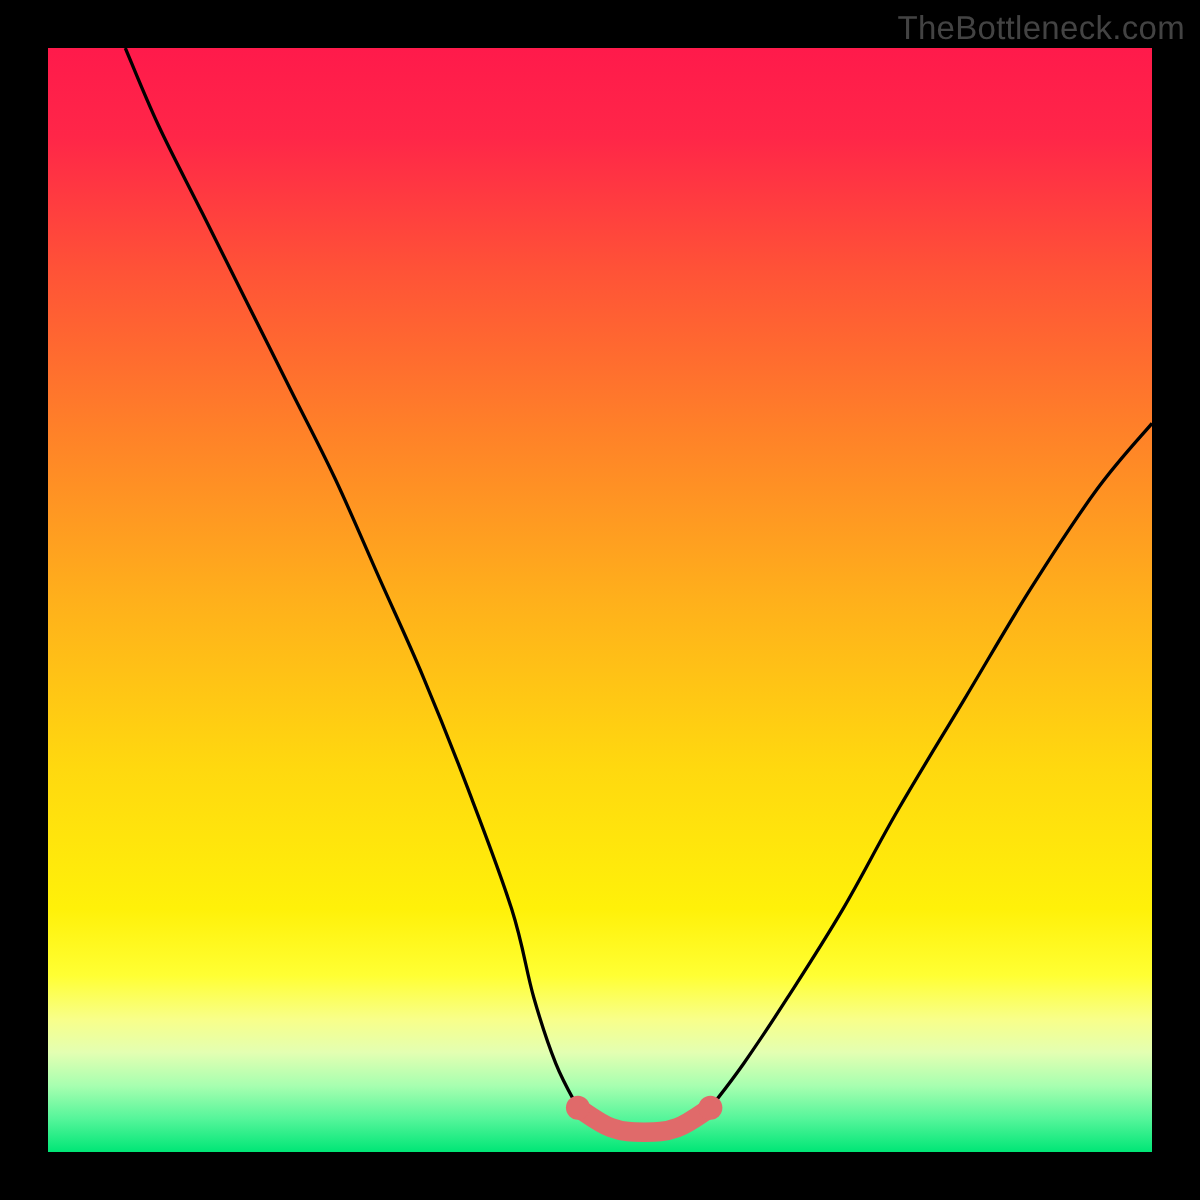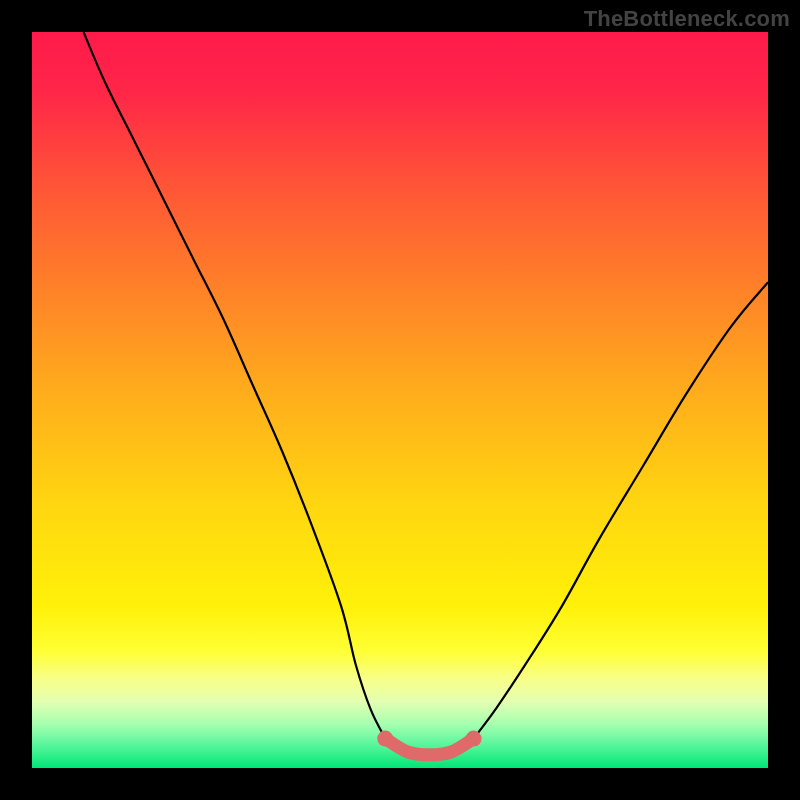--- a/index.html
+++ b/index.html
@@ -27,21 +27,21 @@
   .gradient-bg {
     position: absolute;
     left: 0; top: 0; right: 0; bottom: 0;
   }
   .watermark {
     position: absolute;
     top: 6px;
     right: 10px;
     font-family: Arial, Helvetica, sans-serif;
     font-size: 22px;
-    font-weight: 700;
+    font-weight: 400;
     color: #434343;
     letter-spacing: 0.2px;
   }
   svg.curve-layer {
     position: absolute;
     left: 0; top: 0;
     width: 100%;
     height: 100%;
   }
 </style>

